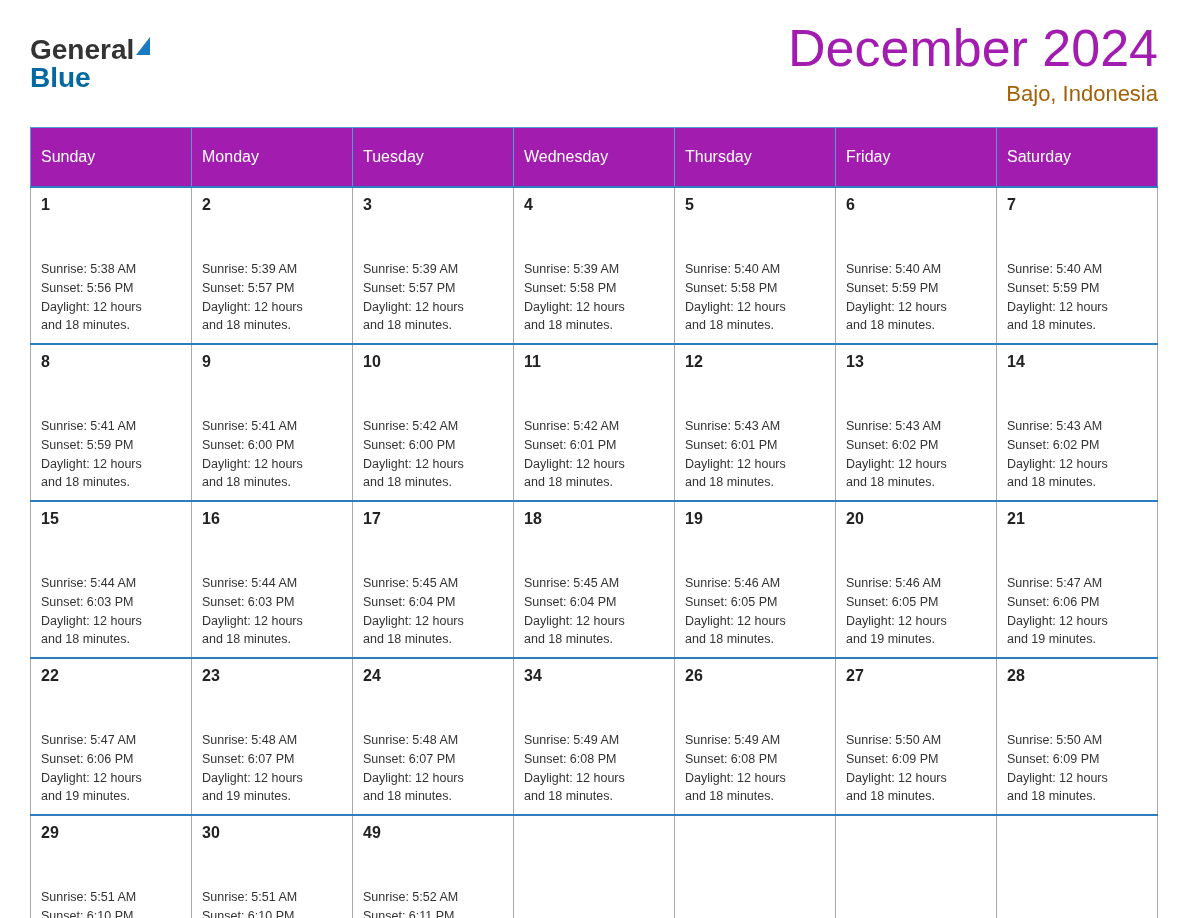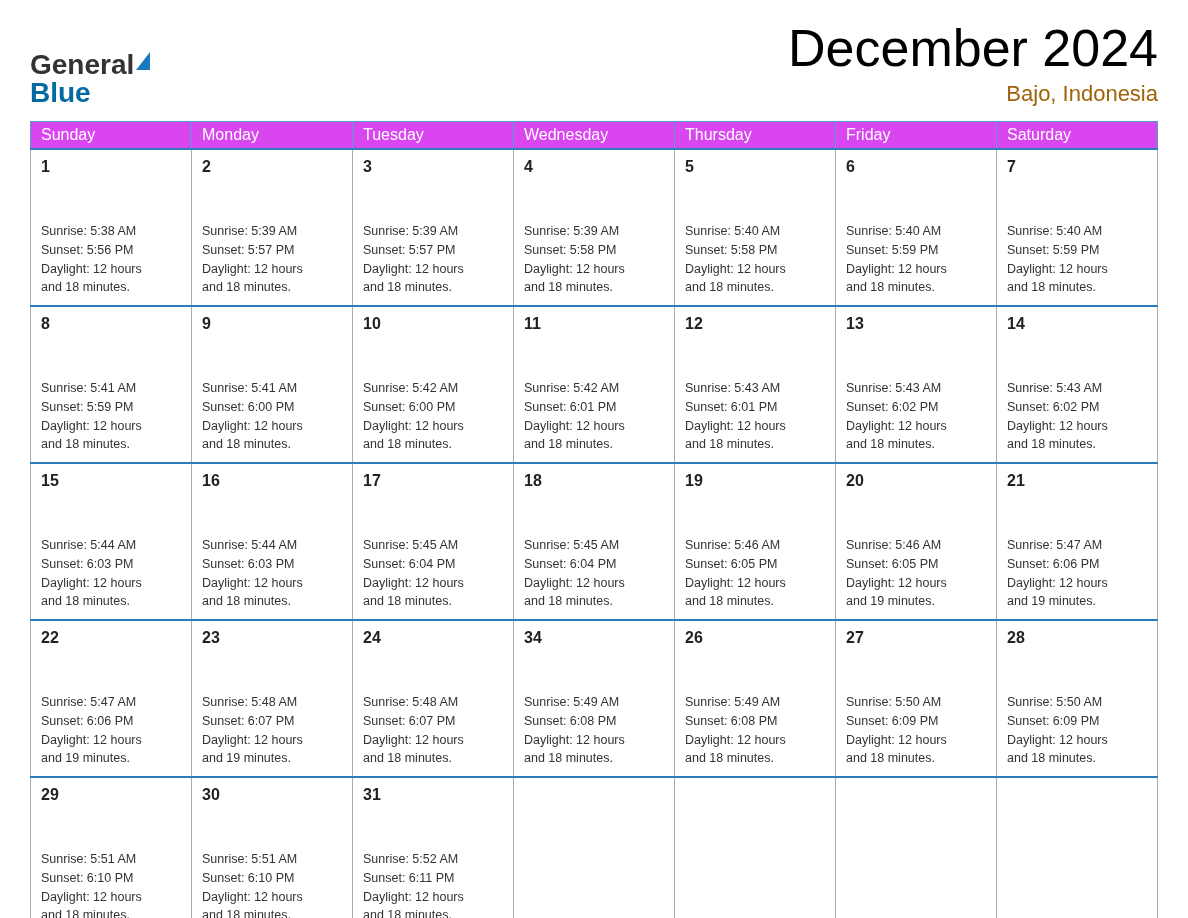--- a/index.html
+++ b/index.html
@@ -6,22 +6,22 @@
     body {
       font-family: Arial, sans-serif;
       background: #fff;
       padding: 20px 30px;
       width: 1188px;
       min-height: 918px;
     }
     .header {
       display: flex;
       justify-content: space-between;
-      align-items: flex-end;
-      margin-bottom: 14px;
+      align-items: center;
+      margin-bottom: 20px;
     }
     .logo {
       display: flex;
       flex-direction: column;
       align-items: flex-start;
     }
     .logo-general {
       font-size: 28px;
       font-weight: bold;
       color: #333;
@@ -47,37 +47,37 @@
     .logo-top-row {
       display: flex;
       align-items: center;
     }
     .title-area {
       text-align: right;
     }
     .month-title {
       font-size: 52px;
       font-weight: normal;
-      color: #000000;
+      color: #a21caf;
       line-height: 1.1;
     }
     .location {
       font-size: 22px;
       color: #a16207;
       margin-top: 4px;
     }
     .calendar-table {
       width: 100%;
       border-collapse: collapse;
       border: 1px solid #aaa;
     }
     .calendar-table th {
-      background-color: #d946ef;
+      background-color: #a21caf;
       color: #fff;
-      padding: 4px 10px;
+      padding: 20px 10px;
       font-size: 16px;
       font-weight: normal;
       text-align: left;
       border: 1px solid #4a9fd4;
     }
     .calendar-table td {
       vertical-align: top;
       padding: 8px 10px;
       border: 1px solid #aaa;
       width: 14.28%;
@@ -255,21 +255,21 @@
       <tr>
         <td>
           <div class="day-number">29</div>
           <div class="day-info">Sunrise: 5:51 AM<br>Sunset: 6:10 PM<br>Daylight: 12 hours<br>and 18 minutes.</div>
         </td>
         <td>
           <div class="day-number">30</div>
           <div class="day-info">Sunrise: 5:51 AM<br>Sunset: 6:10 PM<br>Daylight: 12 hours<br>and 18 minutes.</div>
         </td>
         <td>
-          <div class="day-number">31</div>
+          <div class="day-number">49</div>
           <div class="day-info">Sunrise: 5:52 AM<br>Sunset: 6:11 PM<br>Daylight: 12 hours<br>and 18 minutes.</div>
         </td>
         <td class="empty-cell"></td>
         <td class="empty-cell"></td>
         <td class="empty-cell"></td>
         <td class="empty-cell"></td>
       </tr>
     </tbody>
 </table>
 

